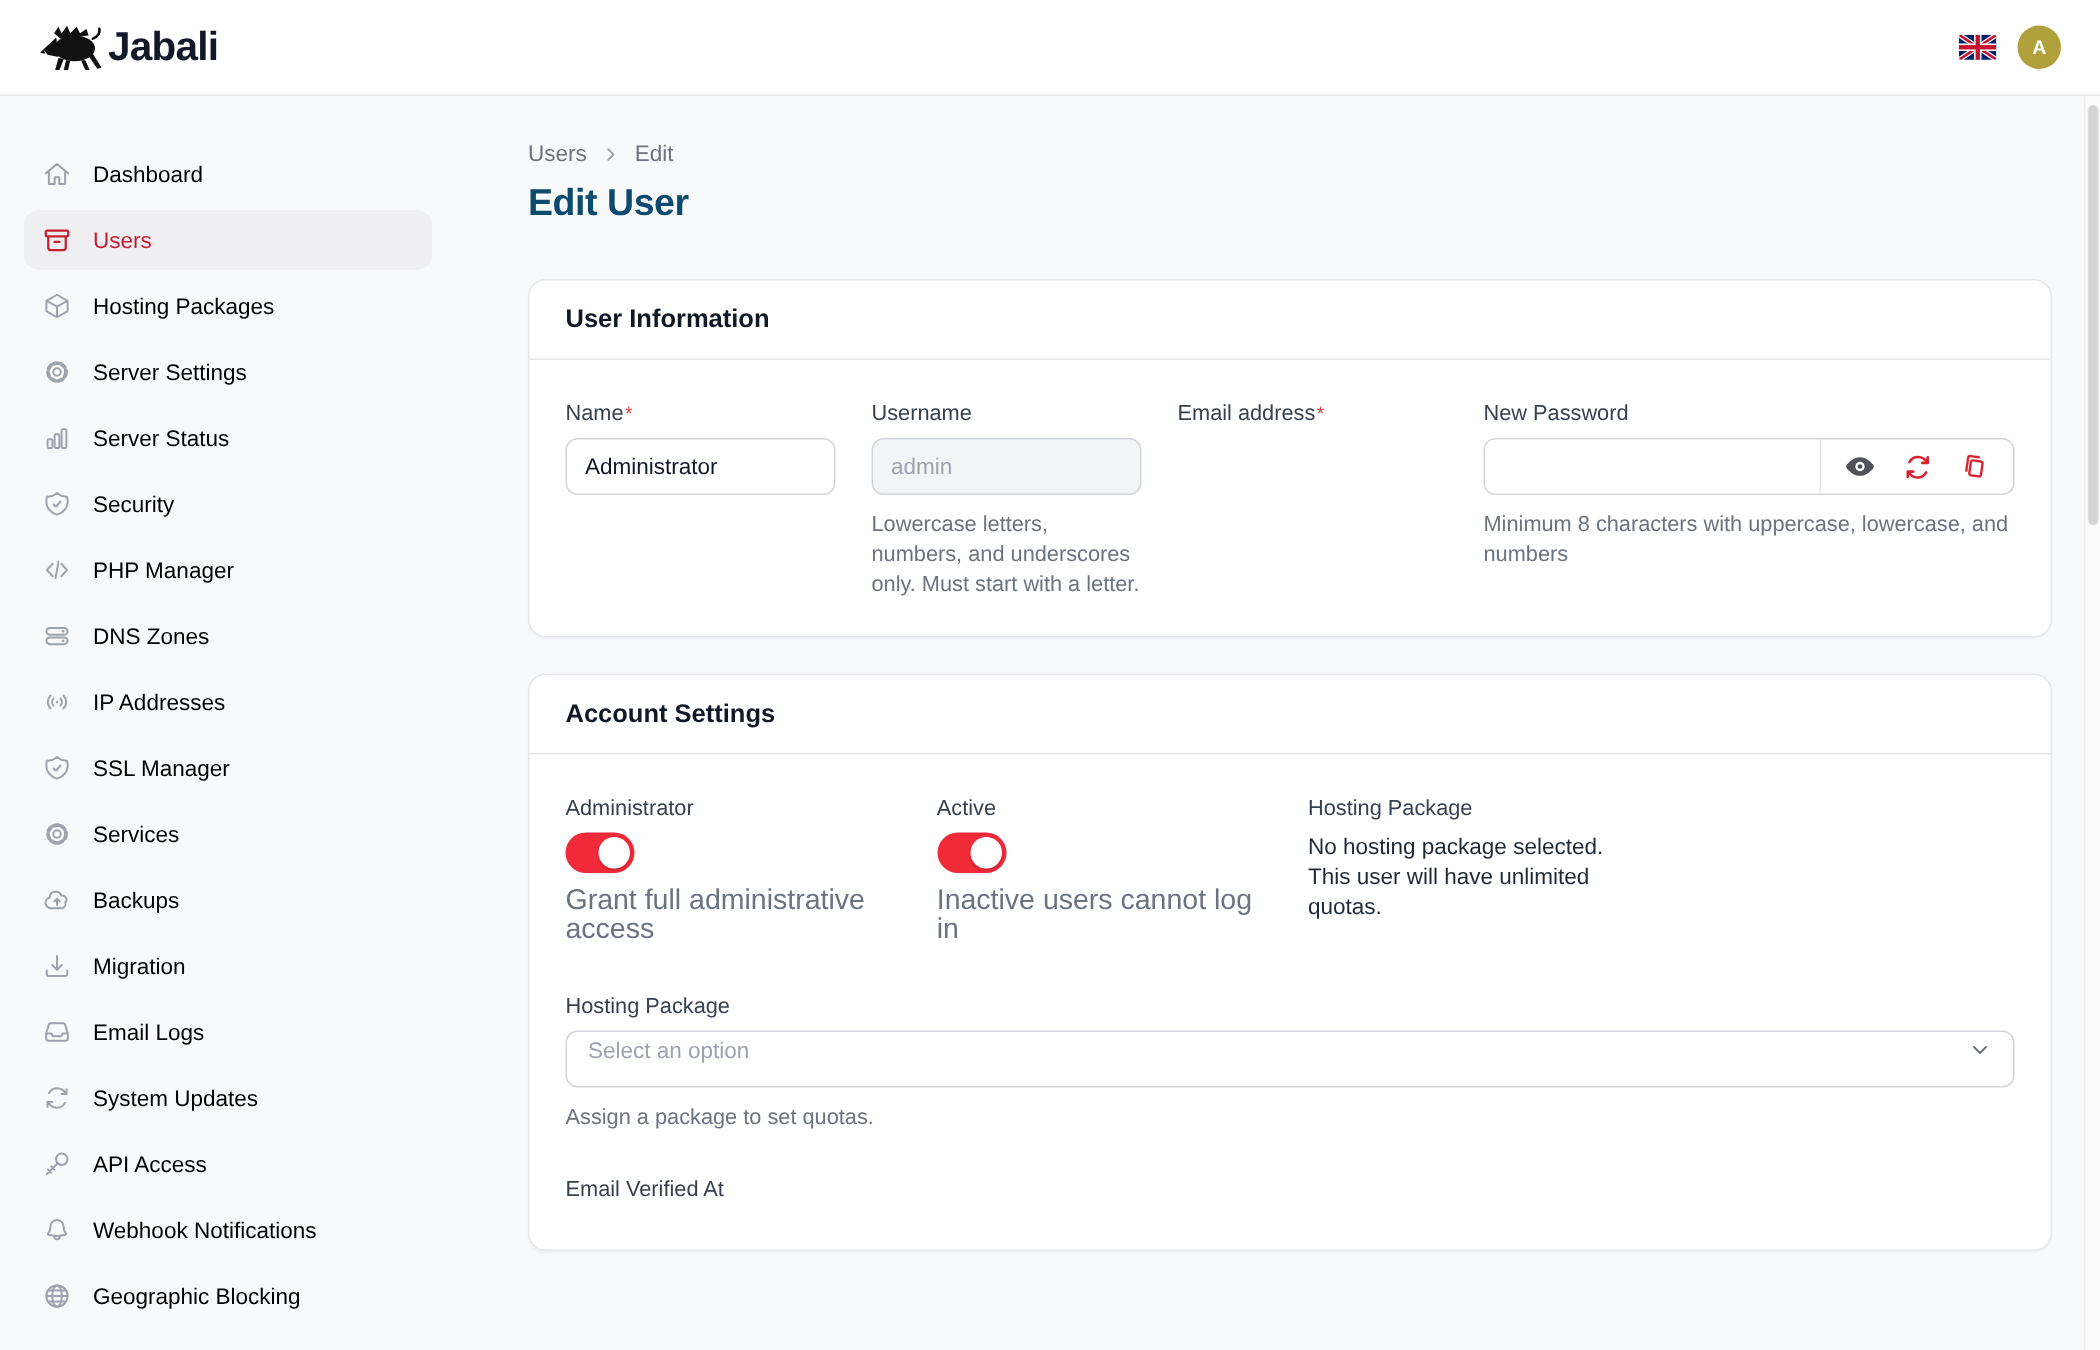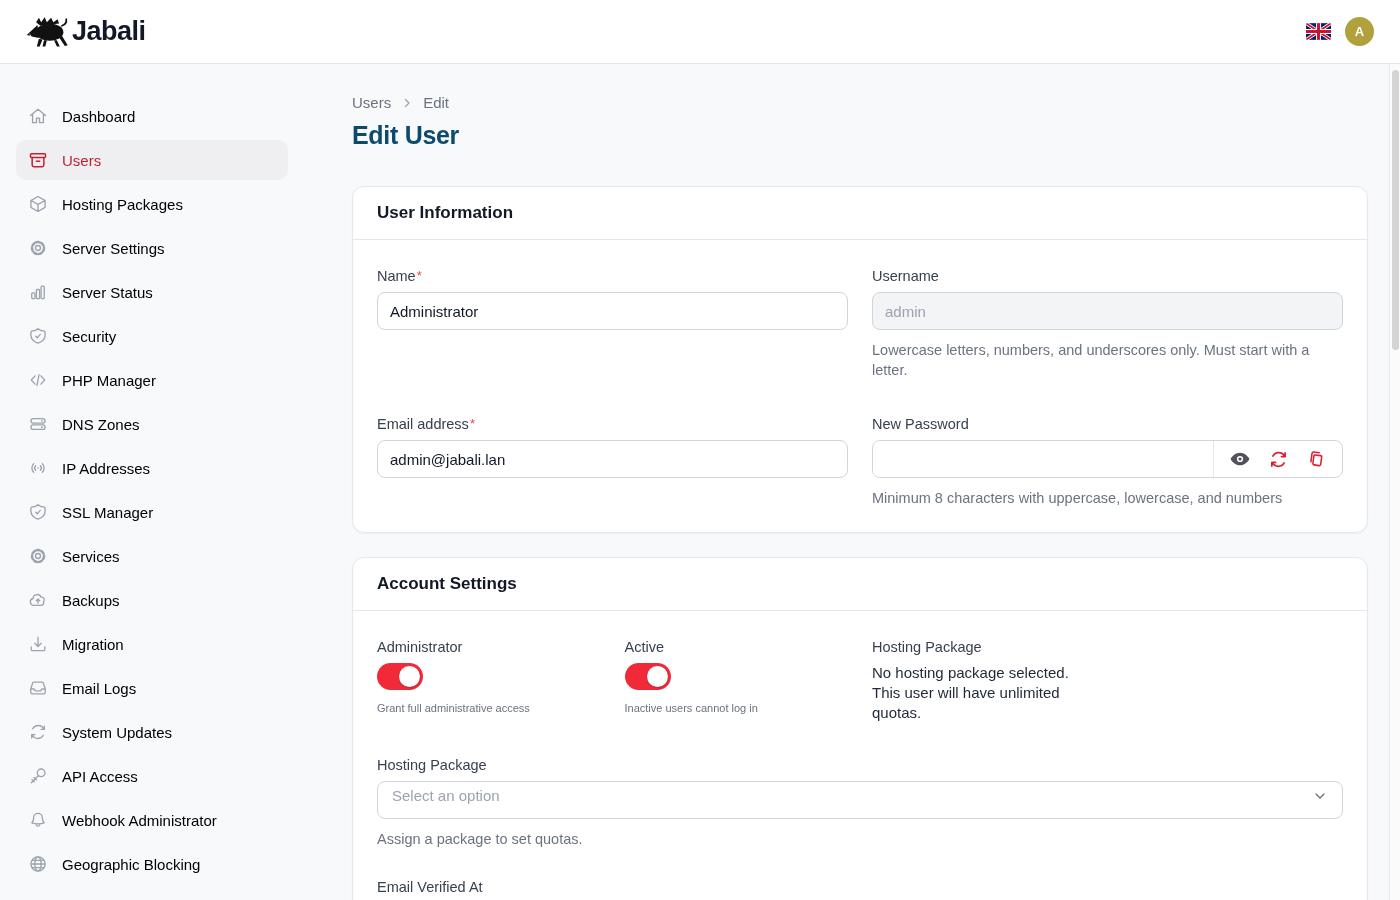--- a/index.html
+++ b/index.html
@@ -26,44 +26,44 @@
   .main { flex:1; padding:30px 32px 0 48px; }
   .breadcrumb { display:flex; align-items:center; gap:10px; font-size:15px; color:#6b7280; }
   .crumb-sep svg { width:12px; height:12px; stroke:#9ca3af; display:block; }
   h1.page-title { margin:10px 0 0 0; font-size:25px; font-weight:800; color:#0c4a6e; letter-spacing:-0.3px; }
   .card { background:#fff; border:1px solid #e5e7eb; border-radius:12px;
     box-shadow:0 1px 2px rgba(0,0,0,0.04); margin-top:36px; }
   .card + .card { margin-top:24px; }
   .card-header { padding:16px 24px; border-bottom:1px solid #e5e7eb;
     font-size:17px; font-weight:700; color:#111827; }
   .card-body { padding:28px 24px 24px 24px; }
-  .grid-2 { display:grid; grid-template-columns:1fr 1fr; column-gap:24px; row-gap:36px; }
+  .grid-2 { display:grid; grid-template-columns:1fr 1fr 1fr 1fr; column-gap:24px; row-gap:36px; }
   .grid-4 { display:grid; grid-template-columns:repeat(4,1fr); gap:24px; margin-bottom:34px; }
   .field-label { display:block; font-size:14.5px; font-weight:500; color:#374151; margin-bottom:8px; }
   .req { color:#ef4444; font-size:13px; vertical-align:top; margin-left:1px; }
   .text-input { width:100%; height:38px; border:1px solid #d1d5db; border-radius:8px;
     padding:0 12px; font-size:15px; color:#111827; background:#fff; outline:none;
     font-family:"Liberation Sans","DejaVu Sans",sans-serif; }
   .text-input::placeholder { color:#9ca3af; }
   .text-input.disabled { background:#f3f4f6; color:#9ca3af; }
   .helper { margin-top:10px; font-size:14.5px; line-height:20px; color:#6b7280; }
   .pw-group { display:flex; align-items:stretch; border:1px solid #d1d5db; border-radius:8px;
     height:38px; background:#fff; overflow:hidden; }
   .pw-group input { flex:1; border:none; outline:none; padding:0 12px; font-size:15px;
     font-family:"Liberation Sans","DejaVu Sans",sans-serif; }
   .pw-actions { display:flex; align-items:center; gap:17px; padding:0 15px; border-left:1px solid #e5e7eb; }
   .icon-btn { background:none; border:none; padding:0; cursor:pointer; display:flex; }
   .toggle { width:46px; height:27px; border-radius:999px; background:#f02a39; position:relative;
     border:none; cursor:pointer; display:block; margin-top:4px; }
   .toggle .knob { position:absolute; top:3px; right:3px; width:21px; height:21px;
     border-radius:50%; background:#fff; box-shadow:0 1px 2px rgba(0,0,0,0.2); }
-  .toggle-helper { margin-top:9px; font-size:11px; color:#6b7280; line-height:19px; }
+  .toggle-helper { margin-top:9px; font-size:19px; color:#6b7280; line-height:19px; }
   .summary-text { font-size:15px; line-height:20px; color:#1f2937; margin-top:2px; }
   .select-box { height:38px; border:1px solid #d1d5db; border-radius:8px; background:#fff;
-    display:flex; align-items:flex-end; justify-content:space-between; padding:14px 14px; cursor:pointer; }
+    display:flex; align-items:flex-start; justify-content:space-between; padding:4px 14px; cursor:pointer; }
   .select-box .ph { font-size:15px; color:#9ca3af; }
   .select-box svg { width:16px; height:16px; stroke:#6b7280; }
   .field-block { margin-bottom:30px; }
   
   .scrollbar { position:fixed; top:64px; right:0; bottom:0; width:11px; background:#fbfbfb;
     border-left:1px solid #e8e8e8; }
   .scroll-thumb { position:absolute; top:6px; left:2px; width:7px; height:280px;
     border-radius:4px; background:#d4d4d4; }
   svg.stroke { fill:none; stroke-linecap:round; stroke-linejoin:round; }
 </style>
@@ -228,21 +228,21 @@
         <circle cx="15.8" cy="8.2" r="4.6"></circle>
           <path d="M12.4 11.6L4 20M4.8 16.4L7.4 19M7.3 13.9l2.6 2.6"></path>
         </svg>
       <span>API Access</span>
     </div>
 
     <div class="nav-item">
       <svg class="stroke" viewBox="0 0 24 24" stroke-width="1.6">
         <path d="M12 4a5.2 5.2 0 00-5.2 5.2c0 2.6-.8 4.4-1.9 5.6-.3.3-.1.9.3 1 1.9.5 4.3.9 6.8.9s4.9-.4 6.8-.9c.4-.1.6-.7.3-1-1.1-1.2-1.9-3-1.9-5.6A5.2 5.2 0 0012 4zM9.8 17.8a2.3 2.3 0 004.4 0"></path>
         </svg>
-      <span>Webhook Administrator</span>
+      <span>Webhook Notifications</span>
     </div>
 
     <div class="nav-item">
       <svg class="stroke" viewBox="0 0 24 24" stroke-width="1.6">
         <circle cx="12" cy="12" r="8.5"></circle>
           <ellipse cx="12" cy="12" rx="3.8" ry="8.5"></ellipse>
           <path d="M3.8 12h16.4M5.1 7.6h13.8M5.1 16.4h13.8"></path>
         </svg>
       <span>Geographic Blocking</span>
     </div>
@@ -271,21 +271,20 @@
         </div>
 
         <div>
           <span class="field-label">Username</span>
           <input class="text-input disabled" type="text" placeholder="admin" style="">
           <div class="helper">Lowercase letters, numbers, and underscores only. Must start with a letter.</div>
         </div>
 
         <div>
           <span class="field-label"><span>Email address</span><span class="req">*</span></span>
-          <input class="text-input" type="text" value="admin@jabali.lan" style="">
         </div>
 
         <div>
           <span class="field-label">New Password</span>
           <div class="pw-group">
             <input type="password" value="" style="">
             <div class="pw-actions">
               <button class="icon-btn">
                 <svg width="22" height="22" viewBox="0 0 24 24">
                   <path d="M12 5.2c-5 0-8.7 4.1-9.9 6.1a1.4 1.4 0 000 1.4c1.2 2 4.9 6.1 9.9 6.1s8.7-4.1 9.9-6.1a1.4 1.4 0 000-1.4c-1.2-2-4.9-6.1-9.9-6.1z" fill="#52525b"></path>

